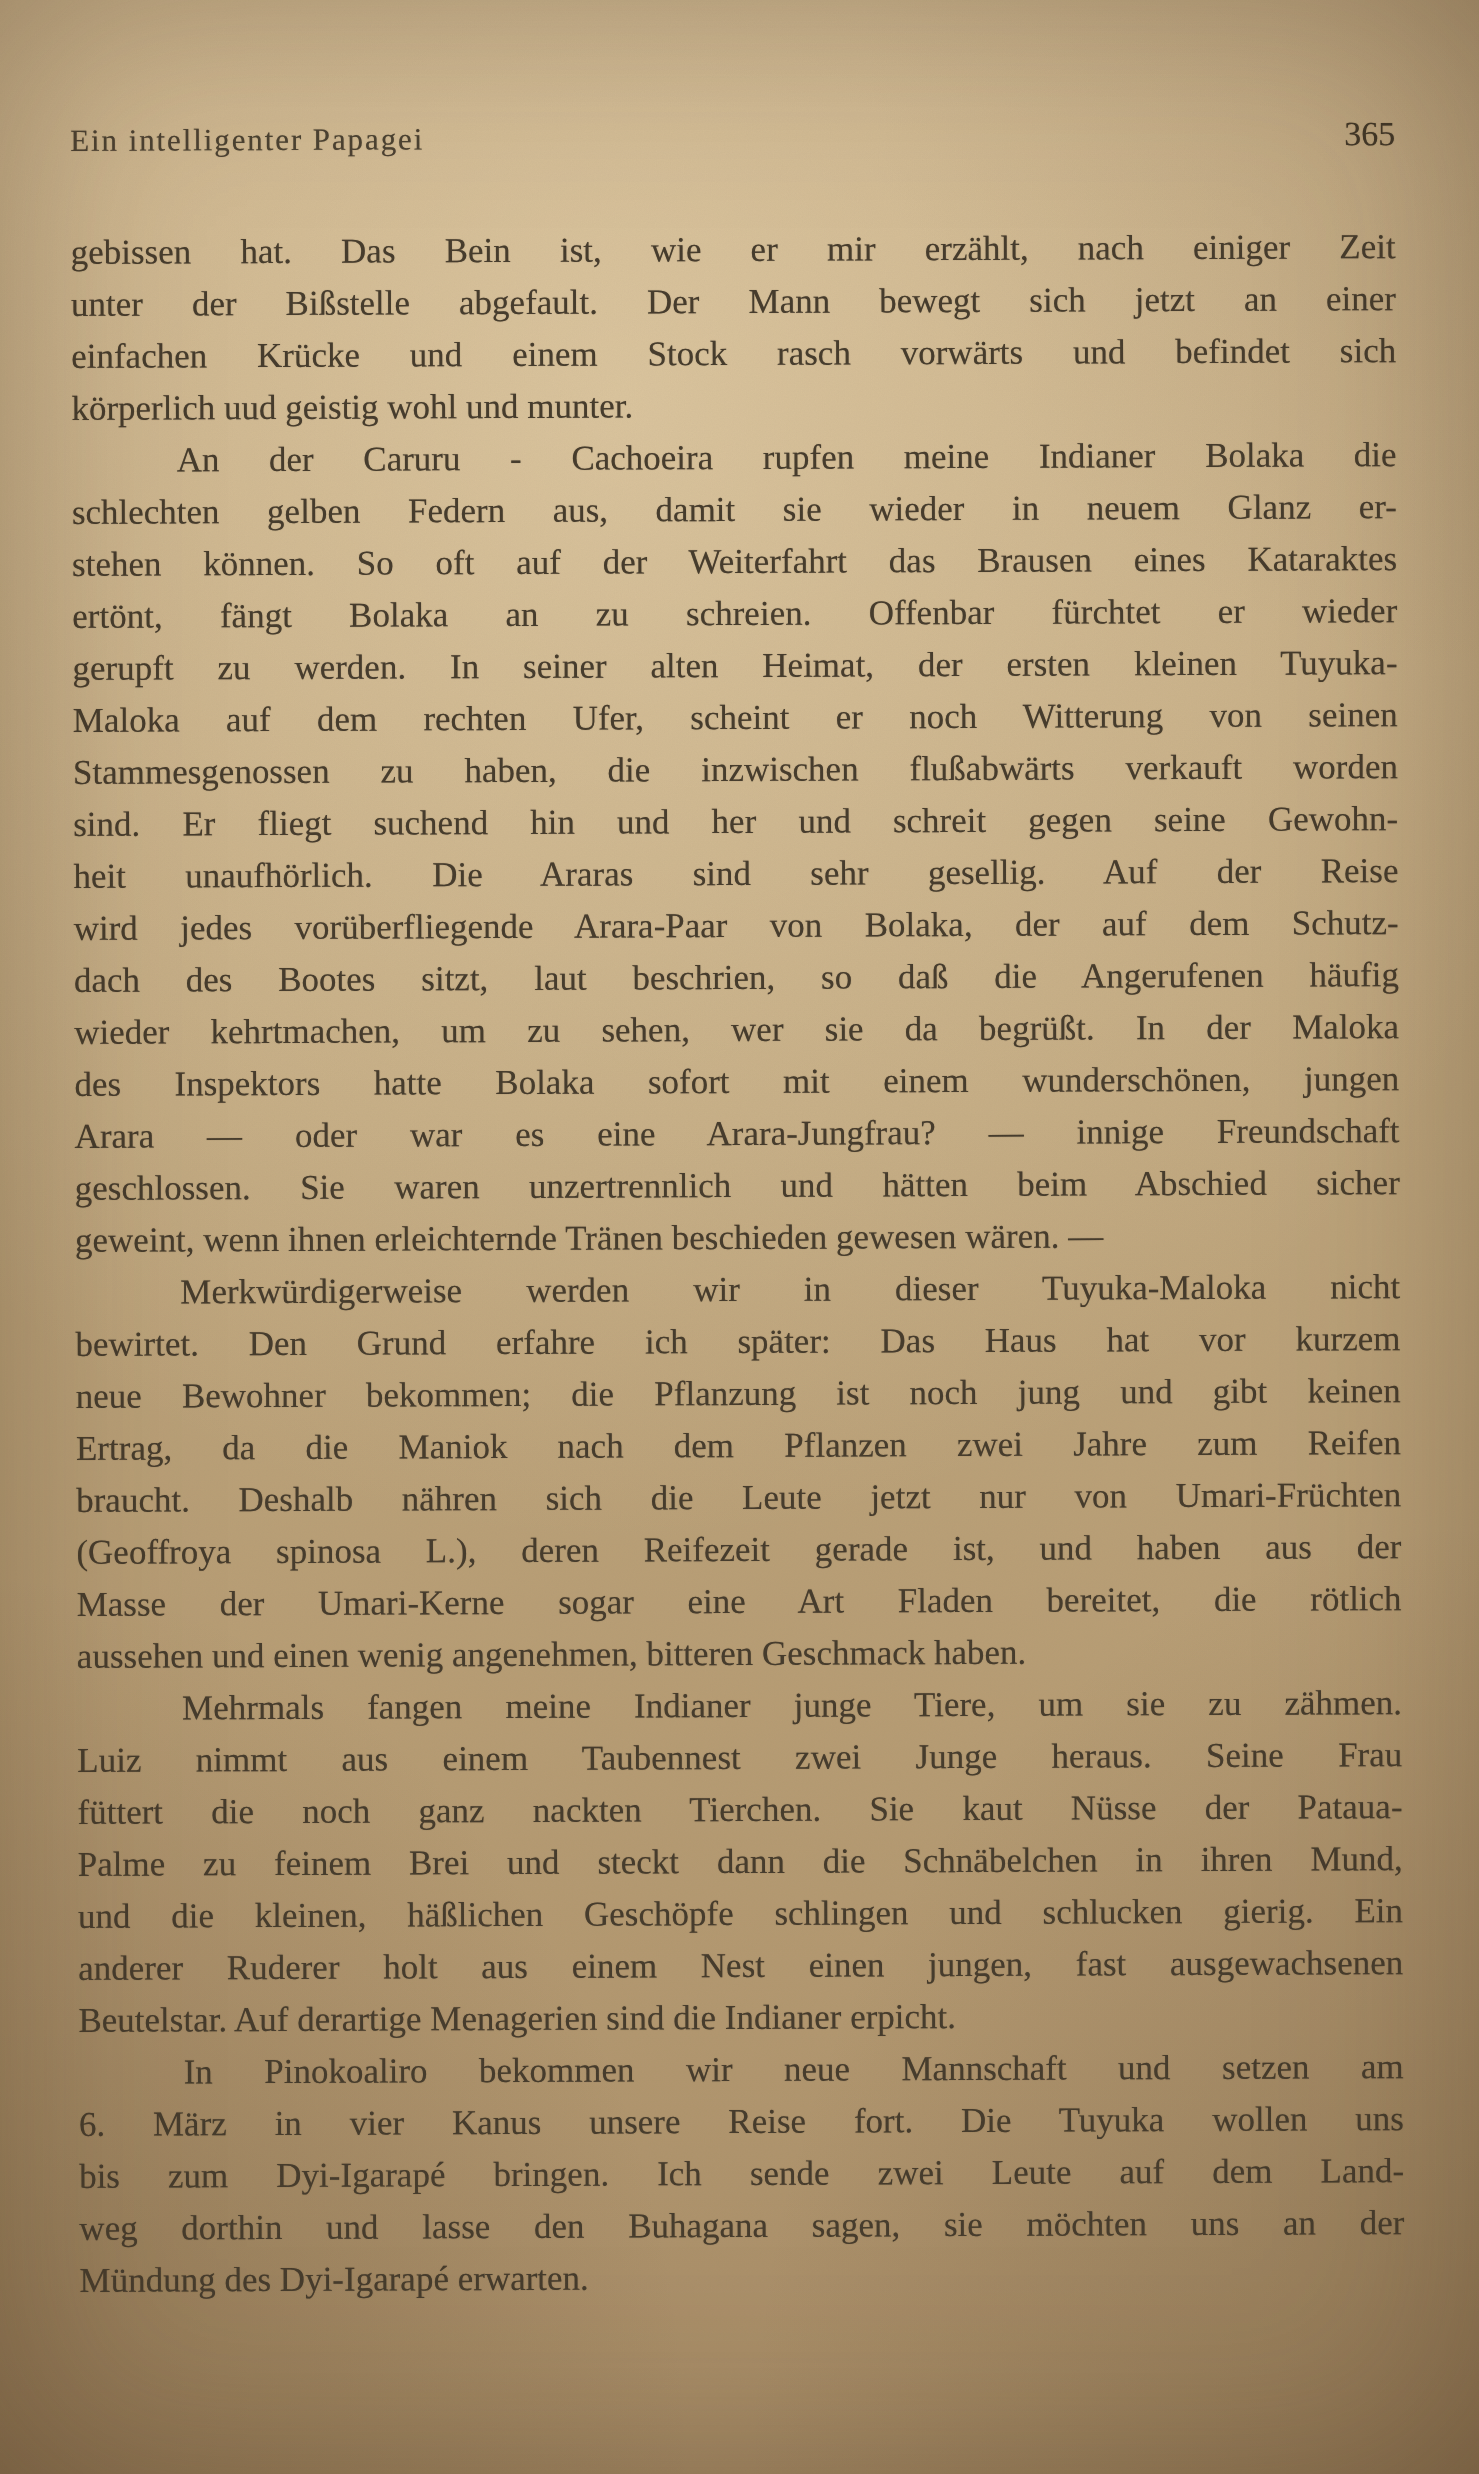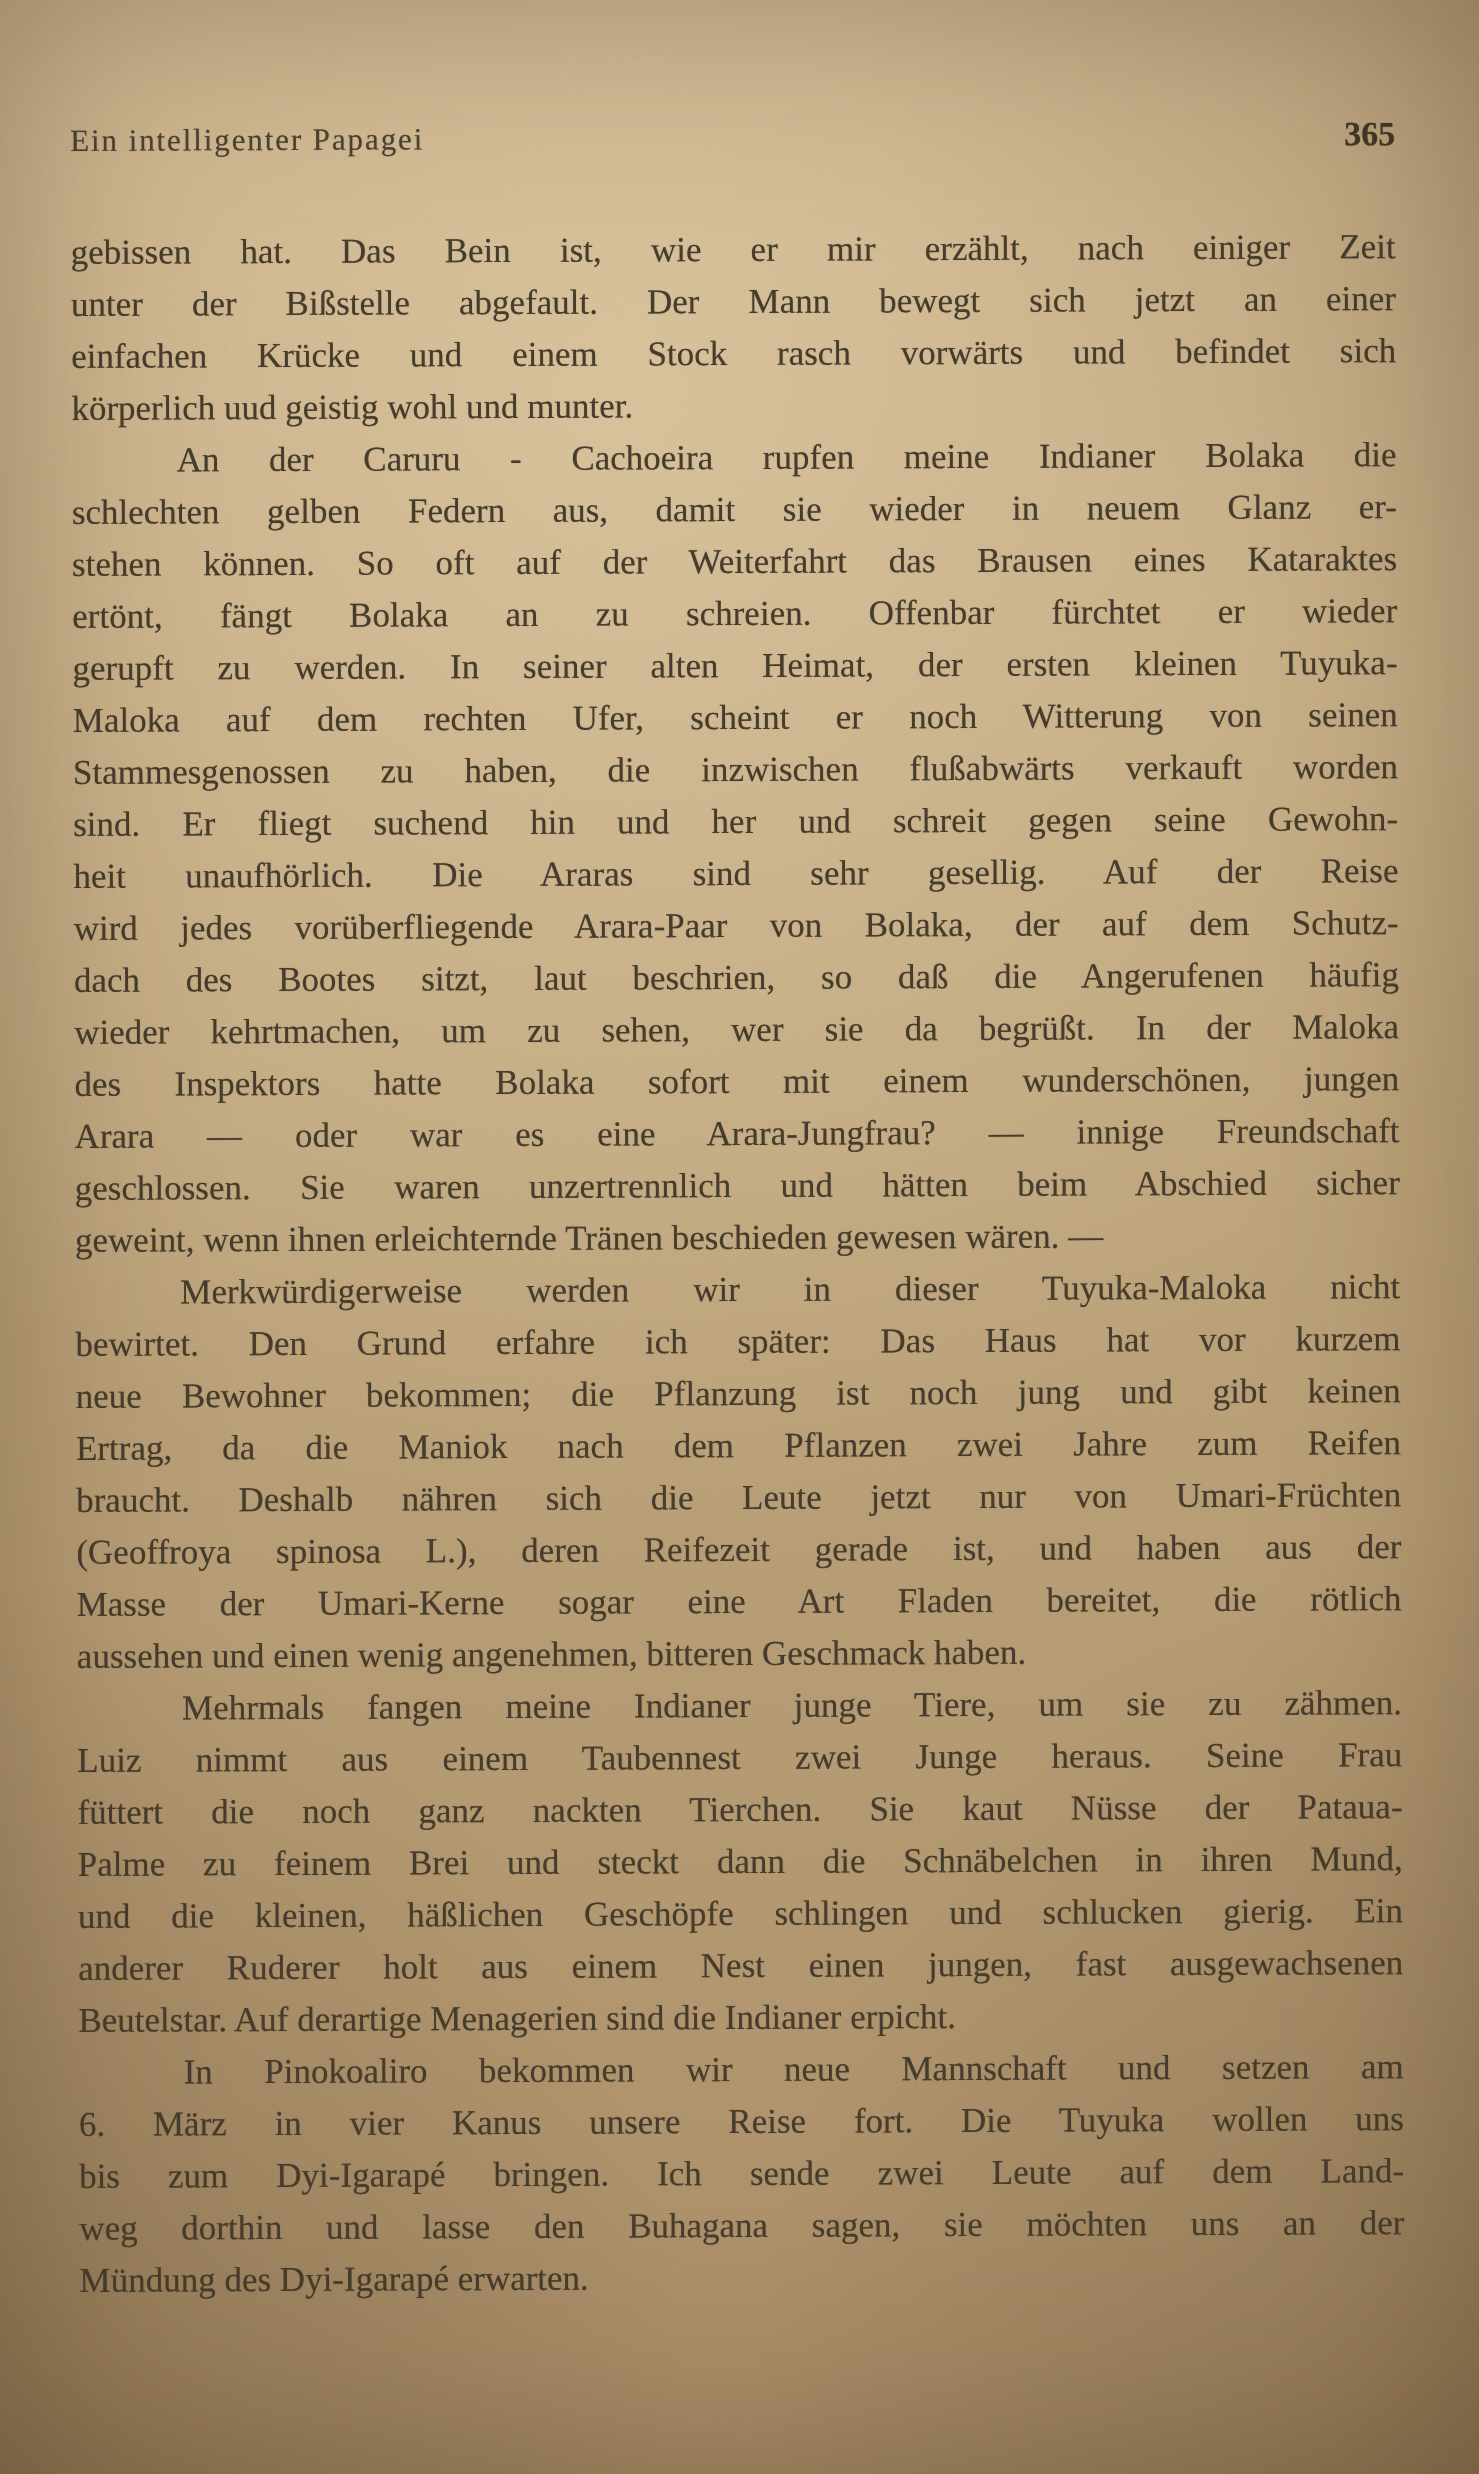--- a/index.html
+++ b/index.html
@@ -28,21 +28,21 @@
   }
   .header{
     position:absolute;top:118px;left:75px;width:1325px;
     display:flex;justify-content:space-between;align-items:baseline;
   }
   .running-title{
     font-size:31px;letter-spacing:1.9px;color:#4a4031;
     text-shadow:0 0 0.9px rgba(70,58,42,.55);
   }
   .page-number{
-    font-size:34px;font-weight:700;color:#3f3526;
+    font-size:34px;font-weight:400;color:#3f3526;
     text-shadow:0 0 0.9px rgba(60,48,32,.6);
   }
   .text-block{
     position:absolute;top:224px;left:75px;width:1325px;
     font-size:35px;line-height:52px;
     text-shadow:0 0 0.9px rgba(64,53,38,.55);
   }
   .line{
     height:52px;white-space:normal;
     text-align:justify;text-align-last:justify;text-justify:inter-word;

